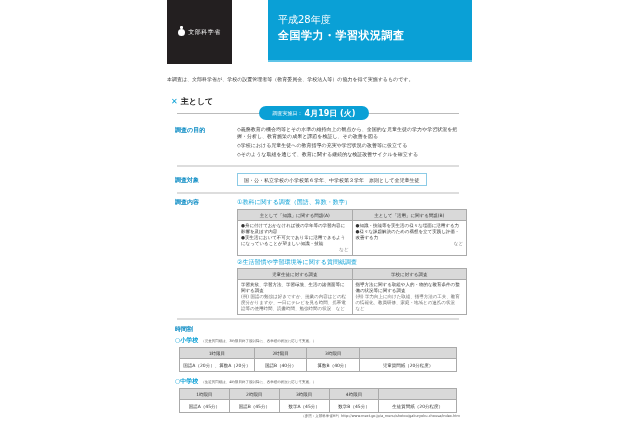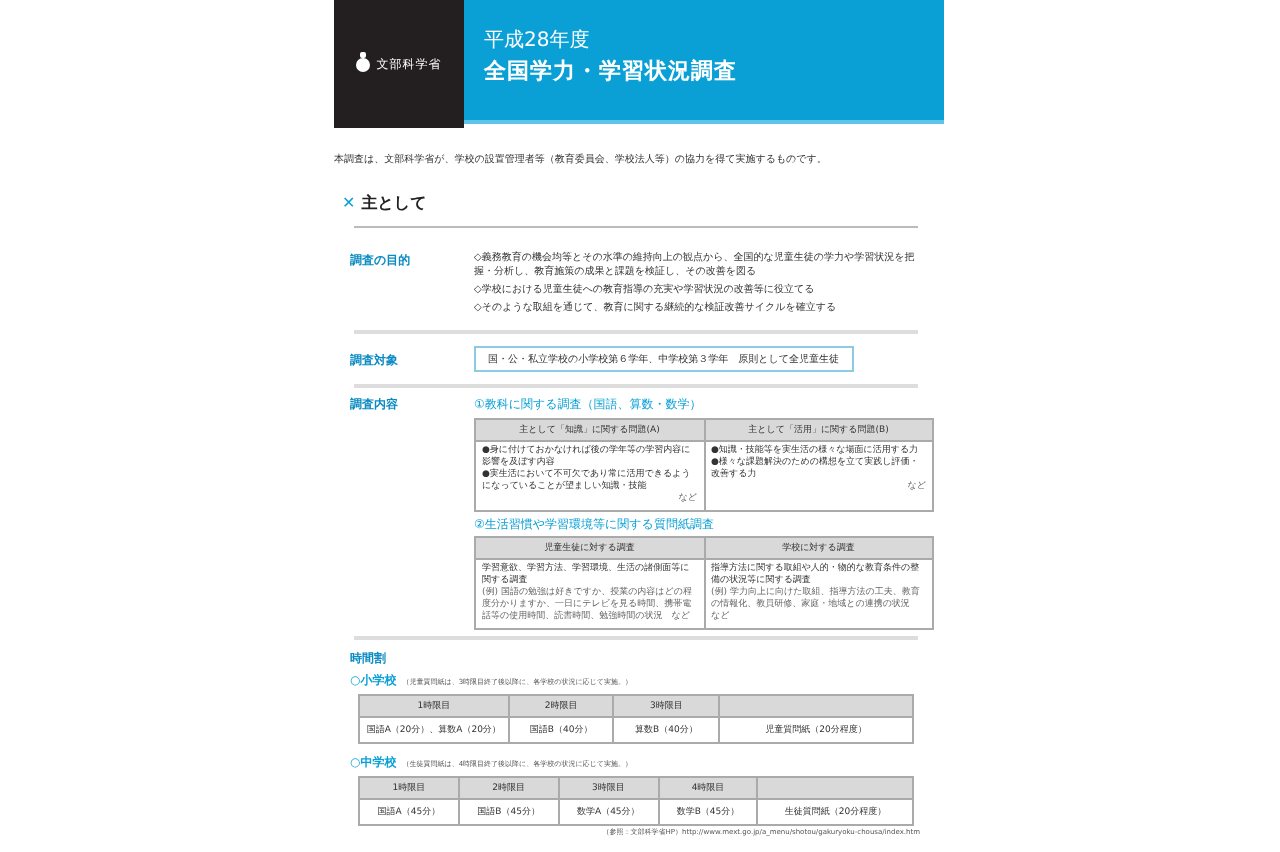--- a/index.html
+++ b/index.html
@@ -1,18 +1,18 @@
 <!DOCTYPE html>
 <html><head>
 <meta charset="utf-8">
 <style>
   html, body { margin:0; padding:0; background:#ffffff; }
   body { width:640px; height:426px; position:relative; overflow:hidden; font-family:"DejaVu Sans", sans-serif; color:#333; }
   .page { position:absolute; left:167px; top:0; width:305px; height:426px; background:#fff; }
-  .header { position:absolute; left:0; top:0; width:305px; height:64px; display:flex; }
+  .header { position:absolute; left:0; top:0; width:305px; height:64px; display:flex;gap:36px; }
   .header .logo { width:65px; height:64px; background:#231f20; display:flex; align-items:center; justify-content:center; gap:3px; }
   .header .logo .emblem { width:7px; height:7px; border-radius:50%; background:#fff; position:relative; }
   .header .logo .emblem::after { content:""; position:absolute; left:2px; top:-3px; width:3px; height:3px; background:#fff; border-radius:1px; }
   .header .logo .name { color:#fff; font-size:6px; letter-spacing:0.5px; }
   .header .titlebox { flex:1; height:62px; background:#0aa0d6; border-bottom:2px solid #5ec4e8; padding-left:10px; box-sizing:border-box; }
   .header .year { color:#fff; font-size:10px; margin-top:13px; }
   .header .title { color:#fff; font-size:11px; font-weight:bold; margin-top:1px; letter-spacing:0.5px; }
 
   .intro { position:absolute; left:0; top:76px; font-size:5px; color:#333; white-space:nowrap; }
   .sec-head { position:absolute; left:4px; top:96px; font-size:8px; font-weight:bold; color:#222; display:flex; align-items:center; gap:3px; }
@@ -58,20 +58,24 @@
     </div>
   </div>
 
   <div class="intro">本調査は、文部科学省が、学校の設置管理者等（教育委員会、学校法人等）の協力を得て実施するものです。</div>
 
   <div class="sec-head">
     <span class="x">✕</span>
     <span>主として</span>
   </div>
   <div class="date-line"></div>
+  <div class="date-pill">
+    <span class="lbl">調査実施日：</span>
+    <span class="val">4月19日 (火)</span>
+  </div>
 
   <div class="row-label" style="top:126px">調査の目的</div>
   <div class="purpose">
     <div>◇義務教育の機会均等とその水準の維持向上の観点から、全国的な児童生徒の学力や学習状況を把握・分析し、教育施策の成果と課題を検証し、その改善を図る</div>
     <div>◇学校における児童生徒への教育指導の充実や学習状況の改善等に役立てる</div>
     <div>◇そのような取組を通じて、教育に関する継続的な検証改善サイクルを確立する</div>
   </div>
   <div class="sep" style="top:165px"></div>
 
   <div class="row-label" style="top:176px">調査対象</div>

